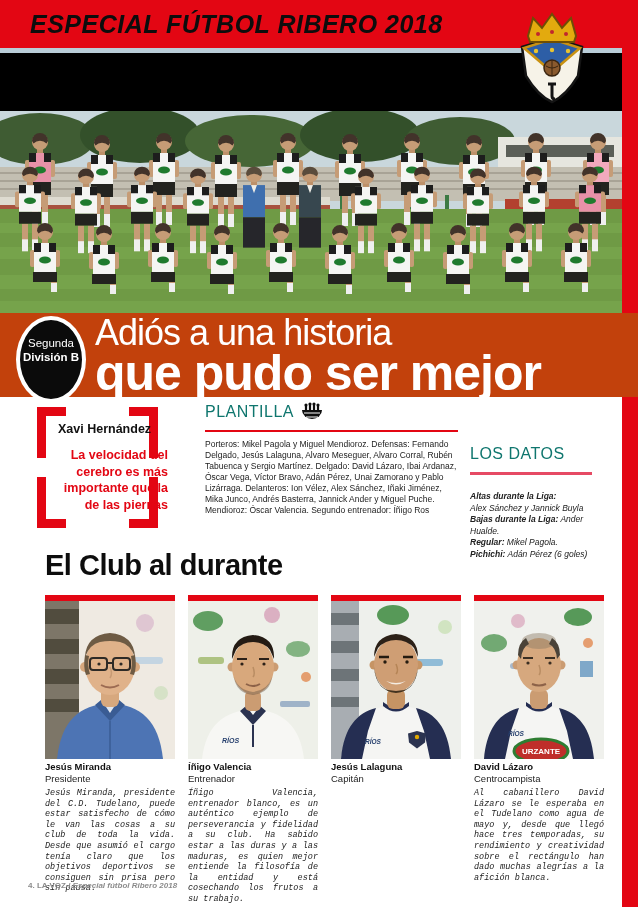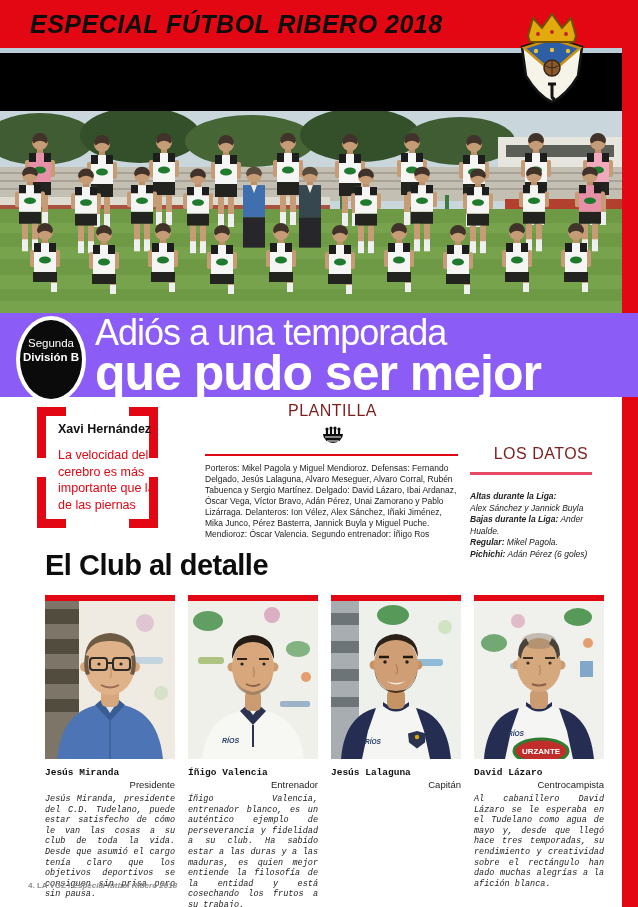--- a/index.html
+++ b/index.html
@@ -13,58 +13,58 @@
   .blue-line{position:absolute;left:0;top:48px;width:622px;height:5px;background:#b9cdd8;}
   .black-band{position:absolute;left:0;top:53px;width:622px;height:58px;background:#000;}
   .club-title{position:absolute;left:20px;top:54px;color:#fff;font-size:57px;line-height:56px;
               letter-spacing:1px;white-space:nowrap;transform:scaleX(1.08);transform-origin:left;}
   .club-title .thin{font-weight:400;}
   .club-title .bold{font-weight:700;}
   .crest{position:absolute;left:500px;top:10px;z-index:5;}
   
   .team-photo{position:absolute;left:0;top:111px;width:622px;height:202px;}
   
-  .head-band{position:absolute;left:0;top:313px;width:638px;height:84px;background:#8b5cf6;}
+  .head-band{position:absolute;left:0;top:313px;width:638px;height:84px;background:#c2410c;}
   .division-badge{position:absolute;left:16px;top:3px;width:62px;height:62px;background:#0b0b0b;
       border:4px solid #fff;border-radius:50%;color:#fff;text-align:center;
       font-size:11.5px;line-height:13px;padding-top:17px;box-sizing:content-box;}
   .division-badge .inner{display:block;padding-top:1px;font-weight:bold;}
   .headline{position:absolute;left:95px;top:2px;color:#fff;letter-spacing:-1px;}
   .headline .l1{font-size:36px;font-weight:400;line-height:36px;}
   .headline .l2{font-size:50px;font-weight:700;line-height:44px;}
   
   .quote-frame{position:absolute;left:37px;top:407px;width:121px;height:121px;}
   .qc{position:absolute;width:20px;height:42px;border:0 solid #e30613;}
   .q-tl{left:0;top:0;border-left-width:9px;border-top-width:9px;}
   .q-tr{right:0;top:0;border-right-width:9px;border-top-width:9px;}
   .q-bl{left:0;bottom:0;border-left-width:9px;border-bottom-width:9px;}
   .q-br{right:0;bottom:0;border-right-width:9px;border-bottom-width:9px;}
   .quote-inner{position:absolute;left:21px;top:15px;width:110px;}
   .quote-author{font-size:12.5px;font-weight:700;color:#111;margin-bottom:11px;}
-  .quote-text{font-size:12.5px;font-weight:400;color:#e30613;line-height:16.5px;}
+  .quote-text{font-size:12.5px;font-weight:700;color:#e30613;line-height:16.5px;text-align:right;}
   
   .plantilla{position:absolute;left:205px;top:402px;width:255px;}
-  .sec-head{font-size:16px;font-weight:400;letter-spacing:.5px;color:#7f1d1d;display:flex;align-items:center;gap:6px;flex-direction:column;}
+  .sec-head{font-size:16px;font-weight:400;letter-spacing:.5px;color:#0f766e;display:flex;align-items:center;gap:6px;}
   .plantilla .rule{margin-top:8px;height:2px;background:#e30613;width:253px;}
   .plantilla-text{margin-top:7px;font-size:8.5px;line-height:11px;color:#222;width:253px;}
   .pl-b{font-weight:400;}
   
   .datos{position:absolute;left:470px;top:445px;width:142px;}
   .datos .rule{margin-top:9px;height:3px;background:#e64a64;width:122px;}
   .datos-body{margin-top:16px;font-size:8.5px;line-height:11.5px;color:#222;font-style:italic;}
   .b{font-weight:700;}
   
   .section-title{position:absolute;left:45px;top:549px;font-size:29px;font-weight:700;
                  letter-spacing:-.5px;color:#0d0d0d;}
   
   .card{position:absolute;top:595px;width:130px;}
   .card .redbar{height:6px;background:#e30613;}
   .card svg.portrait{display:block;}
-  .p-name{margin-top:8px;font-size:9.5px;font-weight:700;color:#111;line-height:12px;font-family:Liberation Mono, monospace;}
-  .p-role{font-size:9.5px;color:#222;line-height:12px;margin-bottom:3px;text-align:right;}
+  .p-name{margin-top:2px;font-size:9.5px;font-weight:700;color:#111;line-height:12px;}
+  .p-role{font-size:9.5px;color:#222;line-height:12px;margin-bottom:3px;}
   .p-bio{font-size:8.5px;font-style:italic;color:#222;line-height:10.6px;text-align:justify;font-family:Liberation Mono, monospace;}
   
   .footer{position:absolute;left:28px;top:881px;font-size:8px;color:#8c8c8c;font-weight:700;}
   .footer .it{font-style:italic;}
 </style>
 </head>
 <body>
 
 <div class="page">
   <div class="right-strip"></div>
@@ -202,21 +202,21 @@
       <use href="#s-kneel" x="556" y="108" style="color:#f5f5f3"></use>
     </g>
   </svg>
 
   <div class="head-band">
     <div class="division-badge">
       <span>Segunda</span>
       <span class="inner">División B</span>
     </div>
     <div class="headline">
-      <div class="l1">Adiós a una temporada</div>
+      <div class="l1">Adiós a una historia</div>
       <div class="l2">que pudo ser mejor</div>
     </div>
   </div>
 
   <div class="quote-frame">
     <div class="qc q-tl"></div>
     <div class="qc q-tr"></div>
     <div class="qc q-bl"></div>
     <div class="qc q-br"></div>
     <div class="quote-inner">
@@ -241,41 +241,41 @@
           <path d="M2,8 h20 a10,9 0 0 1 -20,0 z"></path>
         </g>
         <path d="M4,11 h16 M6,15 h12" stroke="#fff" stroke-width="1"></path>
       </svg>
     </div>
     <div class="rule"></div>
     <div class="plantilla-text">
       <span class="pl-b">Porteros:</span> <span>Mikel Pagola y Miguel Mendioroz.</span>
       <span class="pl-b">Defensas:</span> <span>Fernando Delgado, Jesús Lalaguna, Alvaro Meseguer, Alvaro Corral, Rubén Tabuenca y Sergio Martínez.</span>
       <span class="pl-b">Delgado:</span> <span>David Lázaro, Ibai Ardanaz, Óscar Vega, Víctor Bravo, Adán Pérez, Unai Zamorano y Pablo Lizárraga.</span>
-      <span class="pl-b">Delanteros:</span> <span>Ion Vélez, Alex Sánchez, Iñaki Jiménez, Mika Junco, Pérez Basterra, Jannick Buyla y Miguel Puche.</span>
+      <span class="pl-b">Delanteros:</span> <span>Ion Vélez, Alex Sánchez, Iñaki Jiménez, Mika Junco, Andrés Basterra, Jannick Ander y Miguel Puche.</span>
       <span class="pl-b">Mendioroz:</span> <span>Óscar Valencia.</span>
       <span class="pl-b">Segundo entrenador:</span> <span>Íñigo Ros</span>
     </div>
   </div>
 
   <div class="datos">
     <div class="sec-head">
         <span>LOS DATOS</span>
       </div>
     <div class="rule"></div>
     <div class="datos-body">
       <div><span class="b">Altas durante la Liga:</span></div>
       <div>Alex Sánchez y Jannick Buyla</div>
       <div><span class="b">Bajas durante la Liga:</span> <span>Ander Hualde.</span></div>
       <div><span class="b">Regular:</span> <span>Mikel Pagola.</span></div>
       <div><span class="b">Pichichi:</span> <span>Adán Pérez (6 goles)</span></div>
     </div>
   </div>
 
-  <div class="section-title">El Club al detalle</div>
+  <div class="section-title">El Club al durante</div>
 
   <div class="card" style="left:45px">
     <div class="redbar"></div>
     <svg class="portrait" width="130" height="158" viewBox="0 0 130 158">
       <rect width="130" height="158" fill="#efeae2"></rect>
       <rect width="34" height="158" fill="#7d7668"></rect>
       <g fill="#514c3e">
           <rect y="8" width="34" height="15"></rect>
           <rect y="38" width="34" height="15"></rect>
           <rect y="68" width="34" height="15"></rect>

